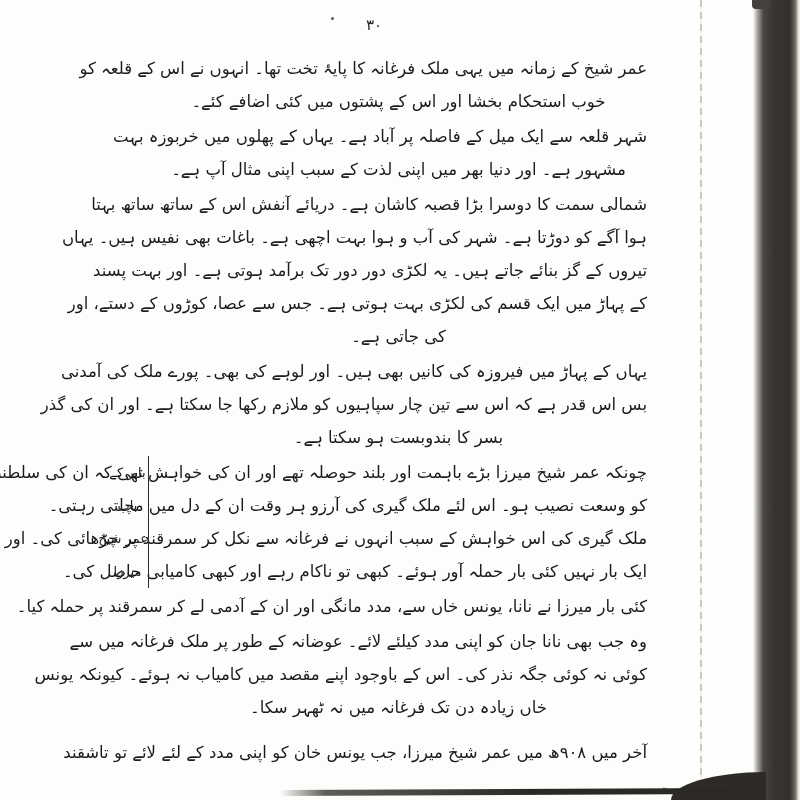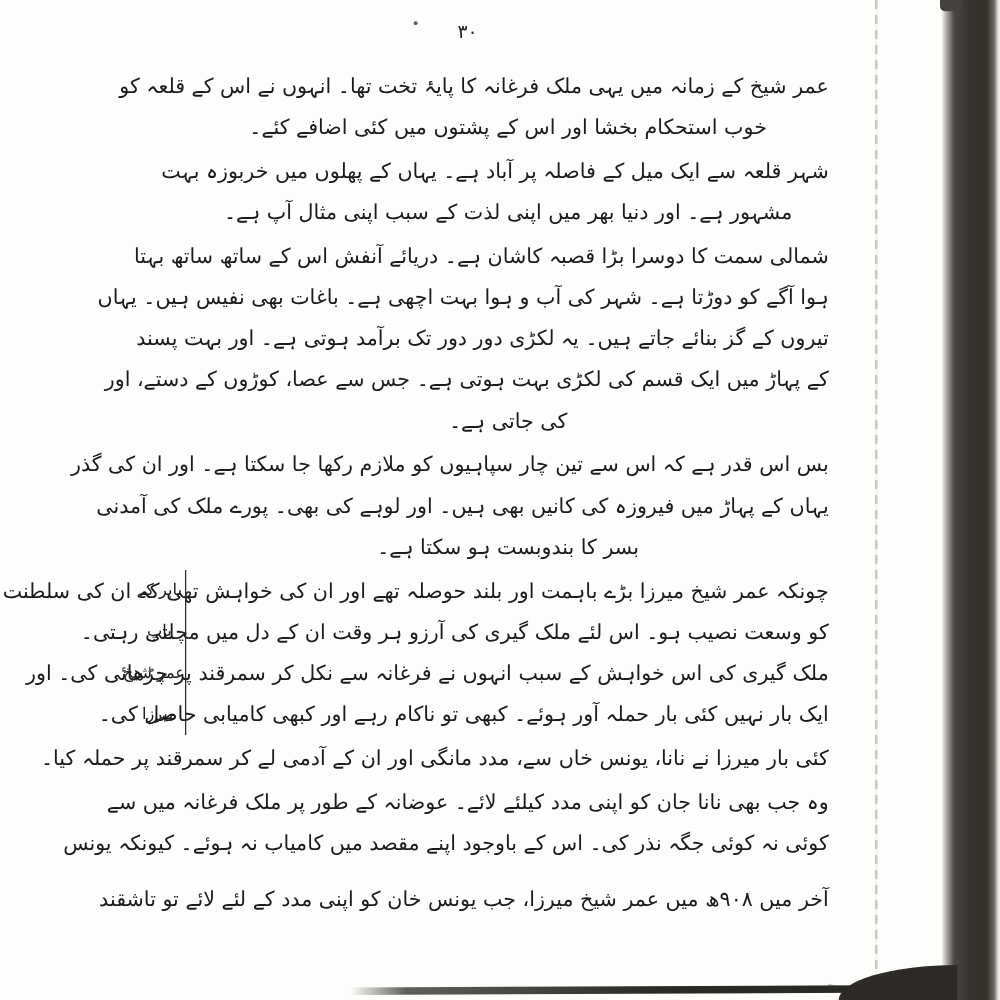--- a/index.html
+++ b/index.html
@@ -18,21 +18,21 @@
   .pagenum-dot{
     position:absolute;top:17px;left:331px;width:3px;height:3px;
     background:#555;border-radius:50%;
   }
   
   .text-col{
     position:absolute;top:52px;left:150px;width:513px;
     font-size:16.5px;line-height:33px;
     direction:rtl;
   }
-  .para{margin:0 0 2px 0;}
+  .para{margin:0 16px 2px 0;}
   .ln{
     direction:rtl;
     text-align:justify;
     -moz-text-align-last:justify;
     text-align-last:justify;
     white-space:nowrap;
     height:33px;overflow:visible;
   }
   .ctr{
     direction:rtl;text-align-last:center;
@@ -104,39 +104,40 @@
 
     <div class="para">
       <div class="ln">شمالی سمت کا دوسرا بڑا قصبہ کاشان ہے۔ دریائے آنفش اس کے ساتھ ساتھ بہتا</div>
       <div class="ln">ہوا آگے کو دوڑتا ہے۔ شہر کی آب و ہوا بہت اچھی ہے۔ باغات بھی نفیس ہیں۔ یہاں</div>
       <div class="ln">تیروں کے گز بنائے جاتے ہیں۔ یہ لکڑی دور دور تک برآمد ہوتی ہے۔ اور بہت پسند</div>
       <div class="ln">کے پہاڑ میں ایک قسم کی لکڑی بہت ہوتی ہے۔ جس سے عصا، کوڑوں کے دستے، اور</div>
       <div class="ctr">کی جاتی ہے۔</div>
     </div>
 
     <div class="para">
+      <div class="ln">یہاں کے پہاڑ میں فیروزہ کی کانیں بھی ہیں۔ اور لوہے کی بھی۔ پورے ملک کی آمدنی</div>
       <div class="ln">بس اس قدر ہے کہ اس سے تین چار سپاہیوں کو ملازم رکھا جا سکتا ہے۔ اور ان کی گذر</div>
-      <div class="ln">یہاں کے پہاڑ میں فیروزہ کی کانیں بھی ہیں۔ اور لوہے کی بھی۔ پورے ملک کی آمدنی</div>
       <div class="ctr">بسر کا بندوبست ہو سکتا ہے۔</div>
     </div>
 
     <div class="para">
       <div class="ln">چونکہ عمر شیخ میرزا بڑے باہمت اور بلند حوصلہ تھے اور ان کی خواہش تھی کہ ان کی سلطنت</div>
       <div class="ln">کو وسعت نصیب ہو۔ اس لئے ملک گیری کی آرزو ہر وقت ان کے دل میں مچلتی رہتی۔</div>
       <div class="ln">ملک گیری کی اس خواہش کے سبب انہوں نے فرغانہ سے نکل کر سمرقند پر چڑھائی کی۔ اور</div>
       <div class="ln">ایک بار نہیں کئی بار حملہ آور ہوئے۔ کبھی تو ناکام رہے اور کبھی کامیابی حاصل کی۔</div>
     </div>
 
     <div class="para">
       <div class="ln">کئی بار میرزا نے نانا، یونس خاں سے، مدد مانگی اور ان کے آدمی لے کر سمرقند پر حملہ کیا۔</div>
     </div>
 
     <div class="para">
       <div class="ln">وہ جب بھی نانا جان کو اپنی مدد کیلئے لائے۔ عوضانہ کے طور پر ملک فرغانہ میں سے</div>
       <div class="ln">کوئی نہ کوئی جگہ نذر کی۔ اس کے باوجود اپنے مقصد میں کامیاب نہ ہوئے۔ کیونکہ یونس</div>
+      <div class="ctr">خاں زیادہ دن تک فرغانہ میں نہ ٹھہر سکا۔</div>
     </div>
 
     <div class="para para-last">
       <div class="ln">آخر میں ۹۰۸ھ میں عمر شیخ میرزا، جب یونس خان کو اپنی مدد کے لئے لائے تو تاشقند</div>
     </div>
 
   </div>
 
   <div class="margin-note">
     <div class="mn-ln">بابر کے</div>

